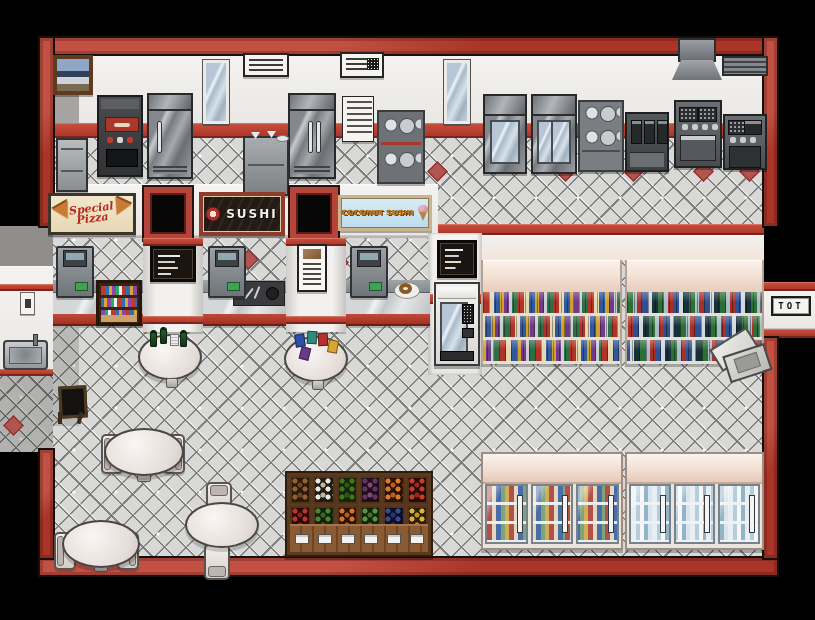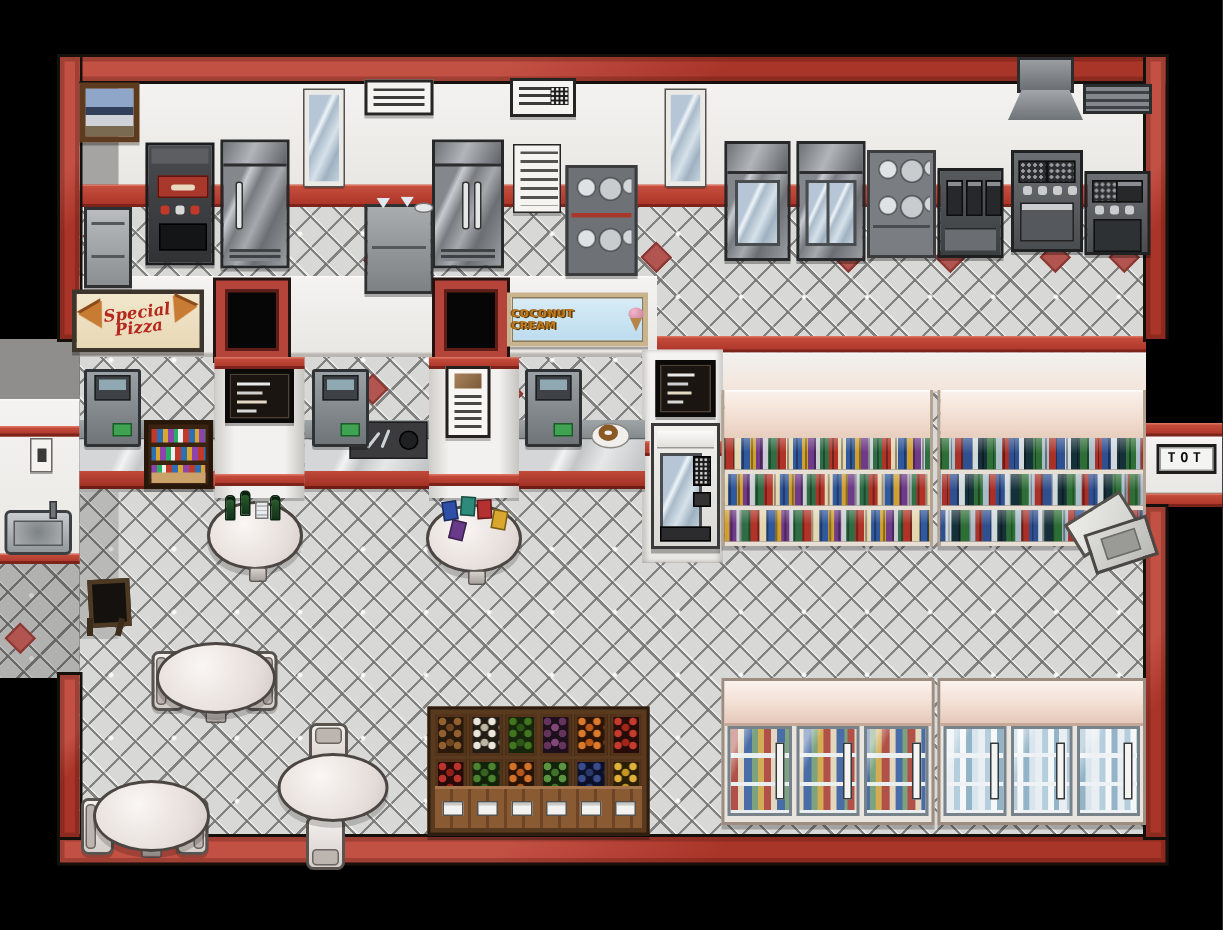--- a/index.html
+++ b/index.html
@@ -306,23 +306,27 @@
       </div>
     <div style="position:absolute;left:4px;top:30px;right:4px;height:20px;background:#2e3134;border:1px solid #111;box-shadow:inset 0 3px 0 #6d7honor074"></div>
   </div>
 
   <div class="i sign-pizza" style="left:48px;top:193px;width:88px;height:42px">
     <div class="pz-slice" style="left:4px;top:8px;transform:rotate(-30deg)"></div>
     <div class="pz-slice" style="right:4px;top:4px;transform:rotate(25deg)"></div>
     <div class="pizza-text">Special Pizza</div>
   </div>
   <div class="i opening" style="left:144px;top:187px;width:48px;height:53px"></div>
+  <div class="i sign-sushi" style="left:199px;top:192px;width:86px;height:44px">
+    <span class="sushi-roll"></span>
+    <span class="sushi-text">SUSHI</span>
+  </div>
   <div class="i opening" style="left:290px;top:187px;width:48px;height:53px"></div>
   <div class="i sign-ice" style="left:338px;top:195px;width:94px;height:36px">
-    <span class="ice-text">COCONUT CREAM</span>
+    <span class="ice-text">COCONUT SUSHI</span>
     <span class="cone">
         <span class="scoop"></span>
         <span class="tip"></span>
       </span>
   </div>
 
   <div class="i pillar" style="left:143px;top:238px;width:60px;height:94px">
     <div class="pcap redband" style="top:0"></div>
     <div class="pcap redband" style="bottom:8px"></div>
   </div>

